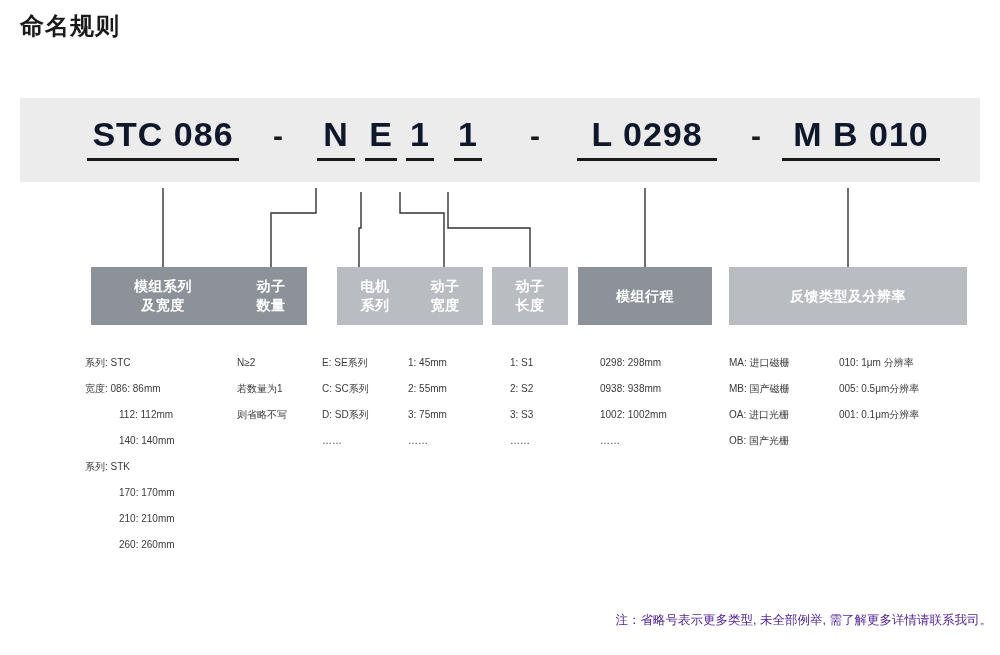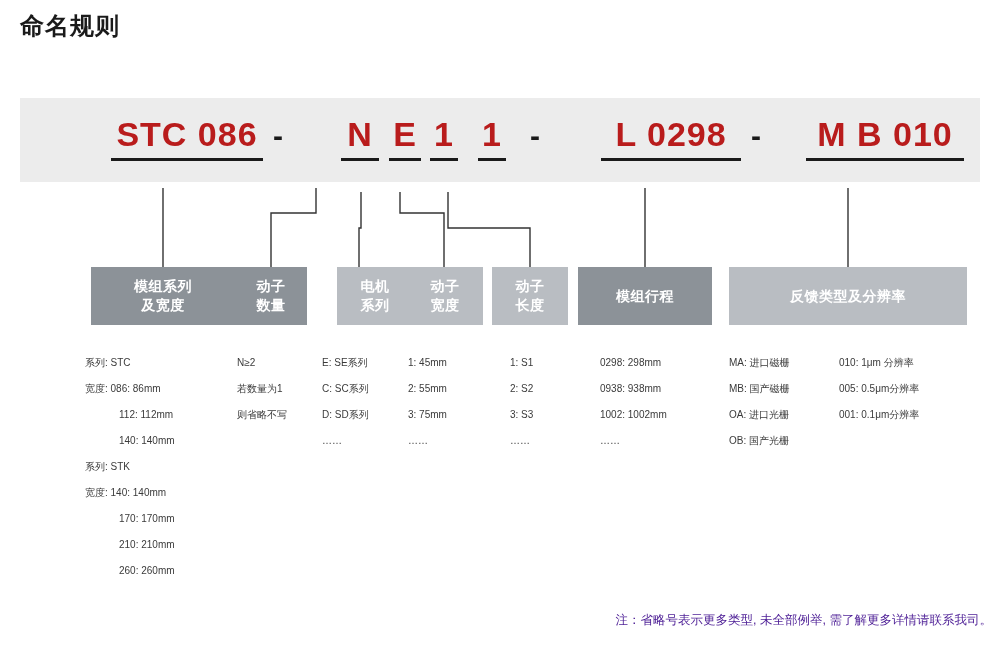--- a/index.html
+++ b/index.html
@@ -30,28 +30,27 @@
     left: 20px;
     top: 98px;
     width: 960px;
     height: 84px;
     background: #ececec;
   }
   .code-token {
     position: absolute;
     font-size: 34px;
     font-weight: bold;
-    color: #b91c1c;
+    color: #0f172a;
     letter-spacing: 1px;
     white-space: nowrap;
     text-align: center;
     border-bottom: 3px solid #1a1a1a;
     padding-bottom: 4px;
     line-height: 40px;
-    margin-left: 24px;
   }
   .code-dash {
     position: absolute;
     font-size: 30px;
     font-weight: bold;
     color: #1a1a1a;
     line-height: 40px;
     text-align: center;
   }
   
@@ -163,21 +162,20 @@
 <div class="cat-box" style="left:729px; top:267px; width:238px; height:58px;">
   <span>反馈类型及分辨率</span>
 </div>
 
 <div class="legend" style="left:85px; top:350px;">
   <span class="row">系列: STC</span>
   <span class="row">宽度: 086: 86mm</span>
   <span class="row"><span class="indent"></span><span>112: 112mm</span></span>
   <span class="row"><span class="indent"></span><span>140: 140mm</span></span>
   <span class="row">系列: STK</span>
-  <span class="row">宽度: 140: 140mm</span>
   <span class="row"><span class="indent"></span><span>170: 170mm</span></span>
   <span class="row"><span class="indent"></span><span>210: 210mm</span></span>
   <span class="row"><span class="indent"></span><span>260: 260mm</span></span>
 </div>
 
 <div class="legend" style="left:237px; top:350px;">
   <span class="row">N≥2</span>
   <span class="row">若数量为1</span>
   <span class="row">则省略不写</span>
 </div>

